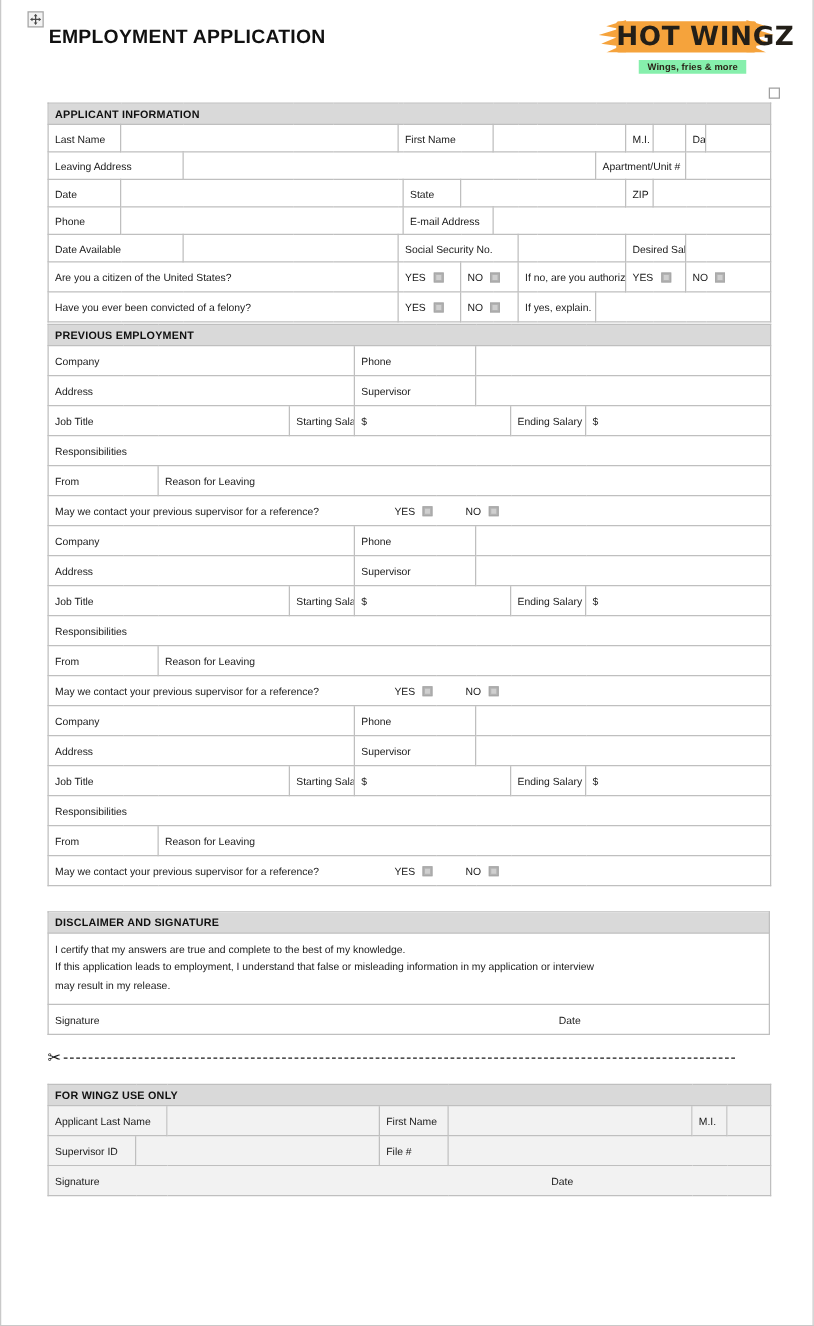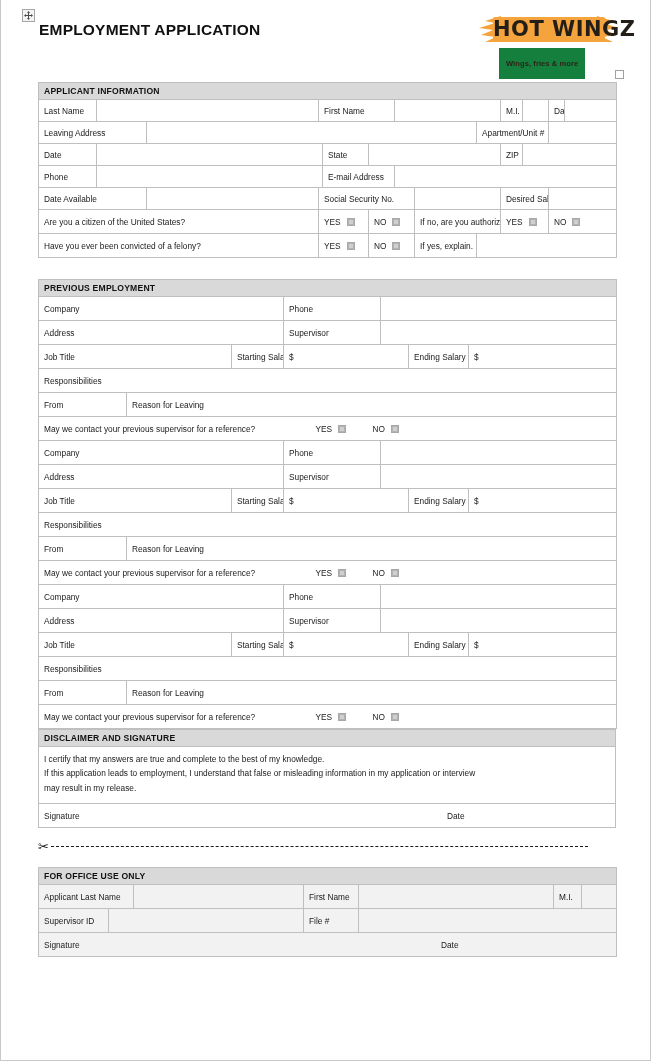--- a/index.html
+++ b/index.html
@@ -86,23 +86,23 @@
     text-align: center;
     font-family: "DejaVu Sans", sans-serif;
     font-size: 21px;
     font-weight: bold;
     letter-spacing: 0.5px;
     color: #231f18;
     white-space: nowrap;
   }
   .logo-tagline {
     position: absolute;
-    left: 20px; top: 36px;
-    padding: 11px 7px;
-    background: #15803d;
+    left: 32px; top: 36px;
+    padding: 1px 7px;
+    background: #86efac;
     font-size: 7.5px;
     font-weight: bold;
     color: #2b2418;
     white-space: nowrap;
     letter-spacing: 0.1px;
   }
 
   
   .form-table {
     position: absolute;
@@ -306,21 +306,21 @@
       </td>
       <td class="tall" colspan="2">
         <span class="lbl">NO</span><span class="cb"><span class="cb-inner"></span></span>
       </td>
       <td class="tall" colspan="2">If yes, explain.</td>
       <td class="tall input-cell" colspan="5"></td>
     </tr>
   </tbody>
     </table>
 
-  <table class="form-table" style="left:37px; top:279px; width:578px;border-radius:22px;">
+  <table class="form-table" style="left:37px; top:259px; width:578px;border-radius:22px;">
     <colgroup>
       <col style="width:60px">
         <col style="width:28px">
         <col style="width:105px">
         <col style="width:52px">
       <col style="width:65px">
         <col style="width:32px">
         <col style="width:28px">
         <col style="width:60px">
         <col style="width:148px">
@@ -468,21 +468,21 @@
       <col style="width:70px">
         <col style="width:25px">
         <col style="width:170px">
       <col style="width:55px">
         <col style="width:195px">
         <col style="width:28px">
         <col style="width:35px">
     </colgroup>
     <tbody>
         <tr class="section-head">
-      <td colspan="7">FOR OFFICE USE ONLY</td>
+      <td colspan="7">FOR WINGZ USE ONLY</td>
     </tr>
     <tr>
       <td class="tall" colspan="2">Applicant Last Name</td>
       <td class="tall"></td>
       <td class="tall">First Name</td>
       <td class="tall"></td>
       <td class="tall">M.I.</td>
       <td class="tall"></td>
     </tr>
     <tr>

